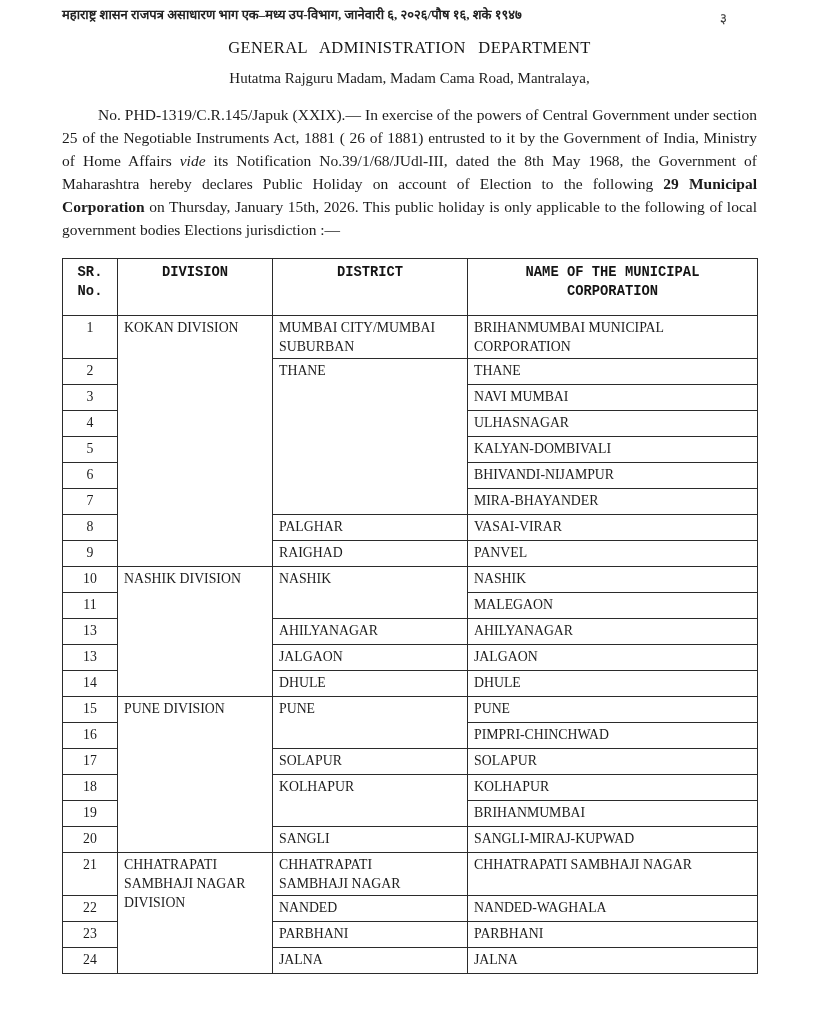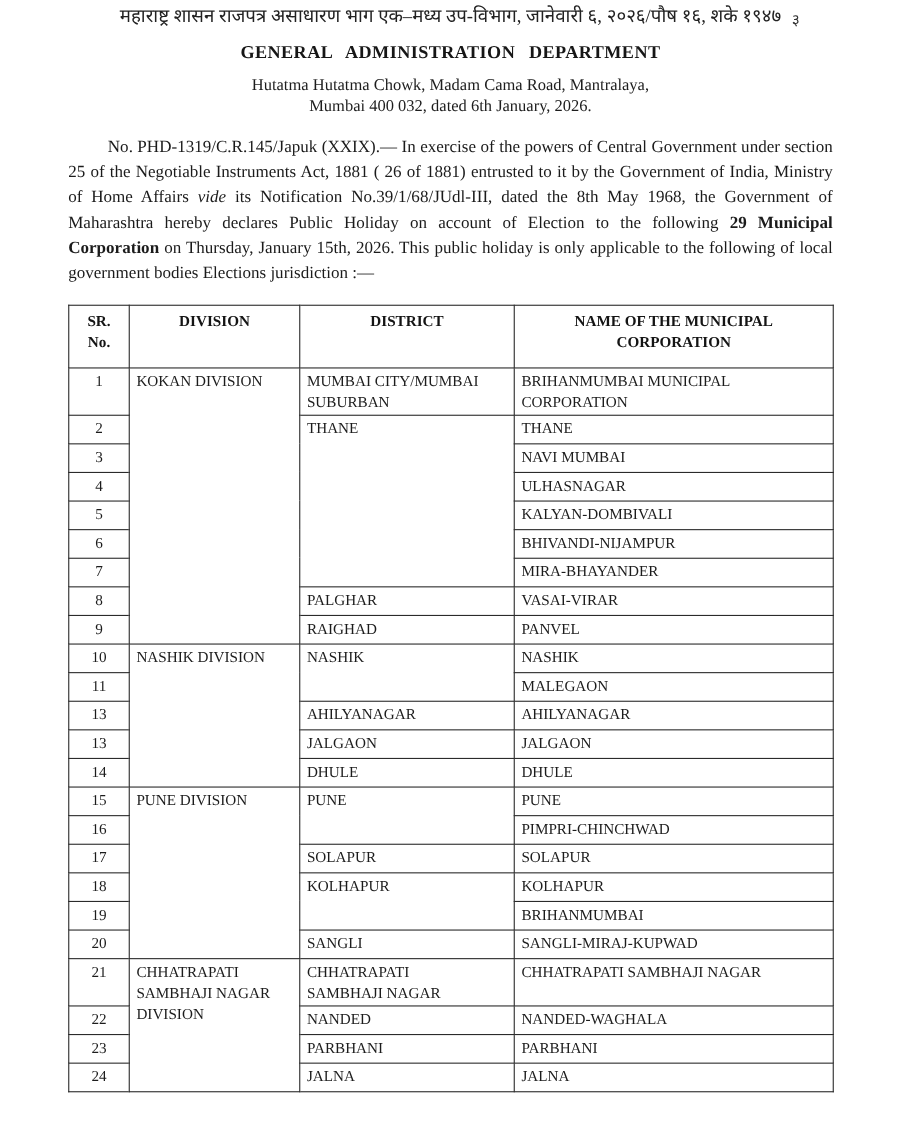--- a/index.html
+++ b/index.html
@@ -13,38 +13,37 @@
     color: #1d1d1d;
     -webkit-font-smoothing: antialiased;
   }
   .page {
     position: relative;
     width: 695px;
     margin: 0 auto;
     padding-top: 7px;
   }
   .gazette-line {
-    text-align: center;
-    font-size: 17px;
+    font-size: 13px;
     line-height: 16px;
-    font-weight: normal;
+    font-weight: bold;
     color: #222;
   }
   .page-number {
     position: absolute;
     top: 8px;
     right: 30px;
     font-size: 14px;
     color: #333;
   }
   .dept-heading {
     margin-top: 15px;
     text-align: center;
     font-size: 16.5px;
-    font-weight: bold;
+    font-weight: normal;
     word-spacing: 8px;
     letter-spacing: 0.4px;
     color: #161616;
   }
   .address-block {
     margin-top: 11px;
     text-align: center;
     font-size: 15px;
     line-height: 18.5px;
     color: #1d1d1d;
@@ -87,20 +86,21 @@
     line-height: 19px;
     color: #1c1c1c;
   }
   table.holiday-table th {
     font-weight: bold;
     text-align: center;
     white-space: pre-line;
     padding-top: 4px;
     padding-bottom: 14px;
     color: #141414;
+    font-family: Liberation Mono, monospace;
   }
   table.holiday-table th.th-name { padding-bottom: 4px; }
   table.holiday-table td.sr-cell {
     text-align: center;
     height: 21px;
   }
   table.holiday-table td.division-cell {
     white-space: pre-line;
   }
   table.holiday-table td.district-cell,
@@ -114,22 +114,21 @@
 
 <div class="page">
 
   <div class="gazette-line">महाराष्ट्र शासन राजपत्र असाधारण भाग एक–मध्य उप-विभाग, जानेवारी ६, २०२६/पौष १६, शके १९४७</div>
 
   <div class="page-number">३</div>
 
   <div class="dept-heading">GENERAL ADMINISTRATION DEPARTMENT</div>
 
   <div class="address-block">
-    <div>Hutatma Hutatma Chowk, Madam Cama Road, Mantralaya,</div>
-    <div>Mumbai 400 032, dated 6th January, 2026.</div>
+    <div>Hutatma Rajguru Madam, Madam Cama Road, Mantralaya,</div>
   </div>
 
 
   <p class="notification-paragraph"><span class="">No. PHD-1319/C.R.145/Japuk (XXIX).— In exercise of the powers of Central Government under section 25 of the Negotiable Instruments Act, 1881 ( 26 of 1881) entrusted to it by the Government of India, Ministry of Home Affairs </span><span class="seg-italic">vide</span><span class=""> its Notification No.39/1/68/JUdl-III, dated the 8th May 1968, the Government of Maharashtra hereby declares Public Holiday on account of Election to the following </span><span class="seg-bold">29 Municipal Corporation</span><span class=""> on Thursday, January 15th, 2026. This public holiday is only applicable to the following of local government bodies  Elections jurisdiction :—</span></p>
 
   <table class="holiday-table">
     <colgroup>
       <col class="c-sr">
         <col class="c-div">
         <col class="c-dist">

